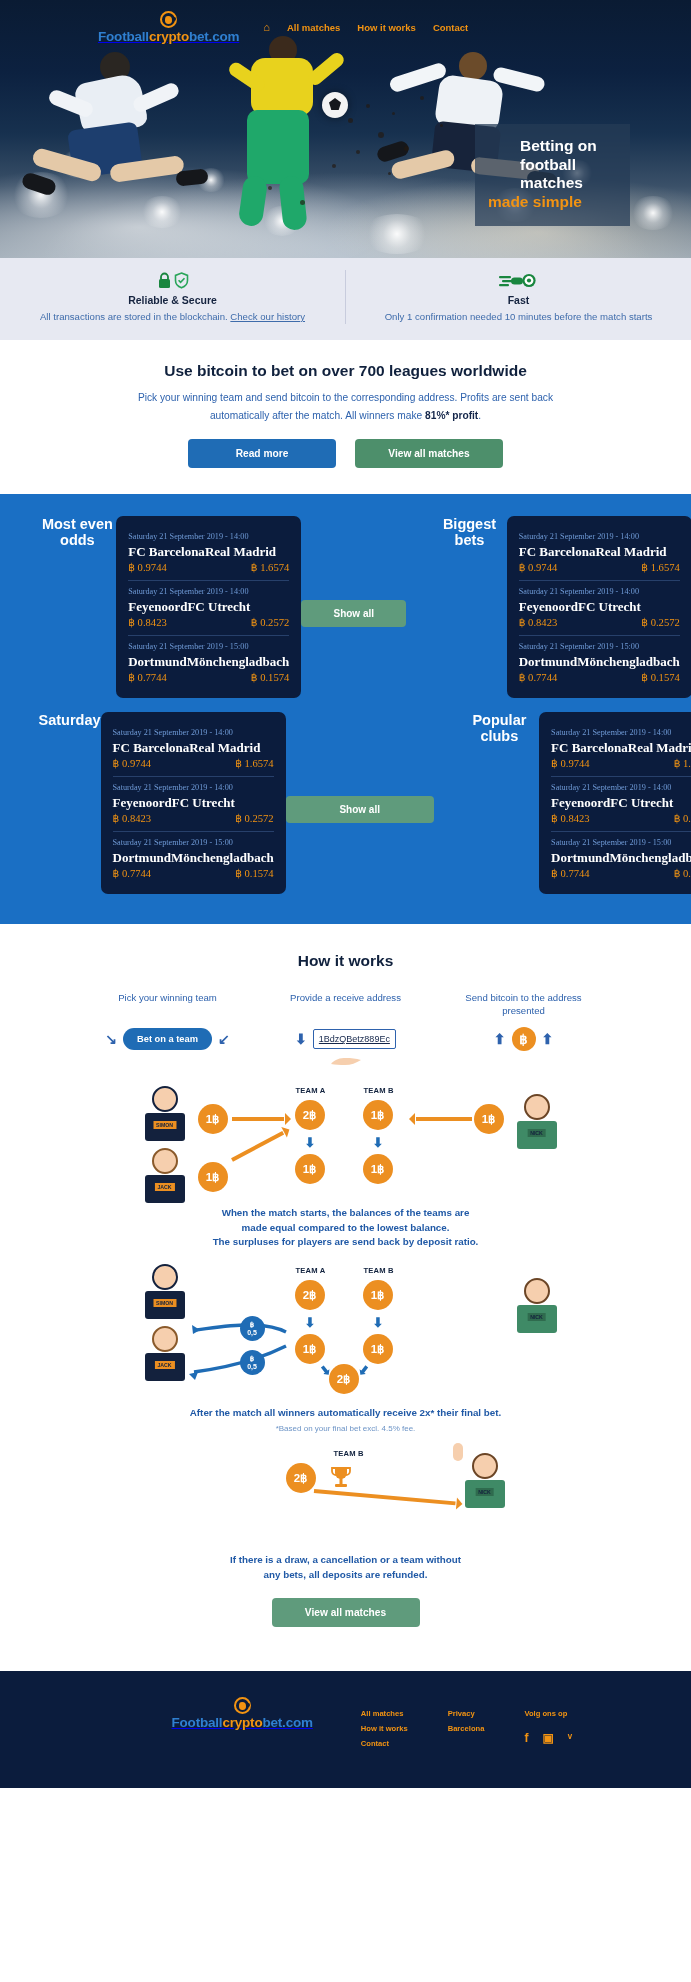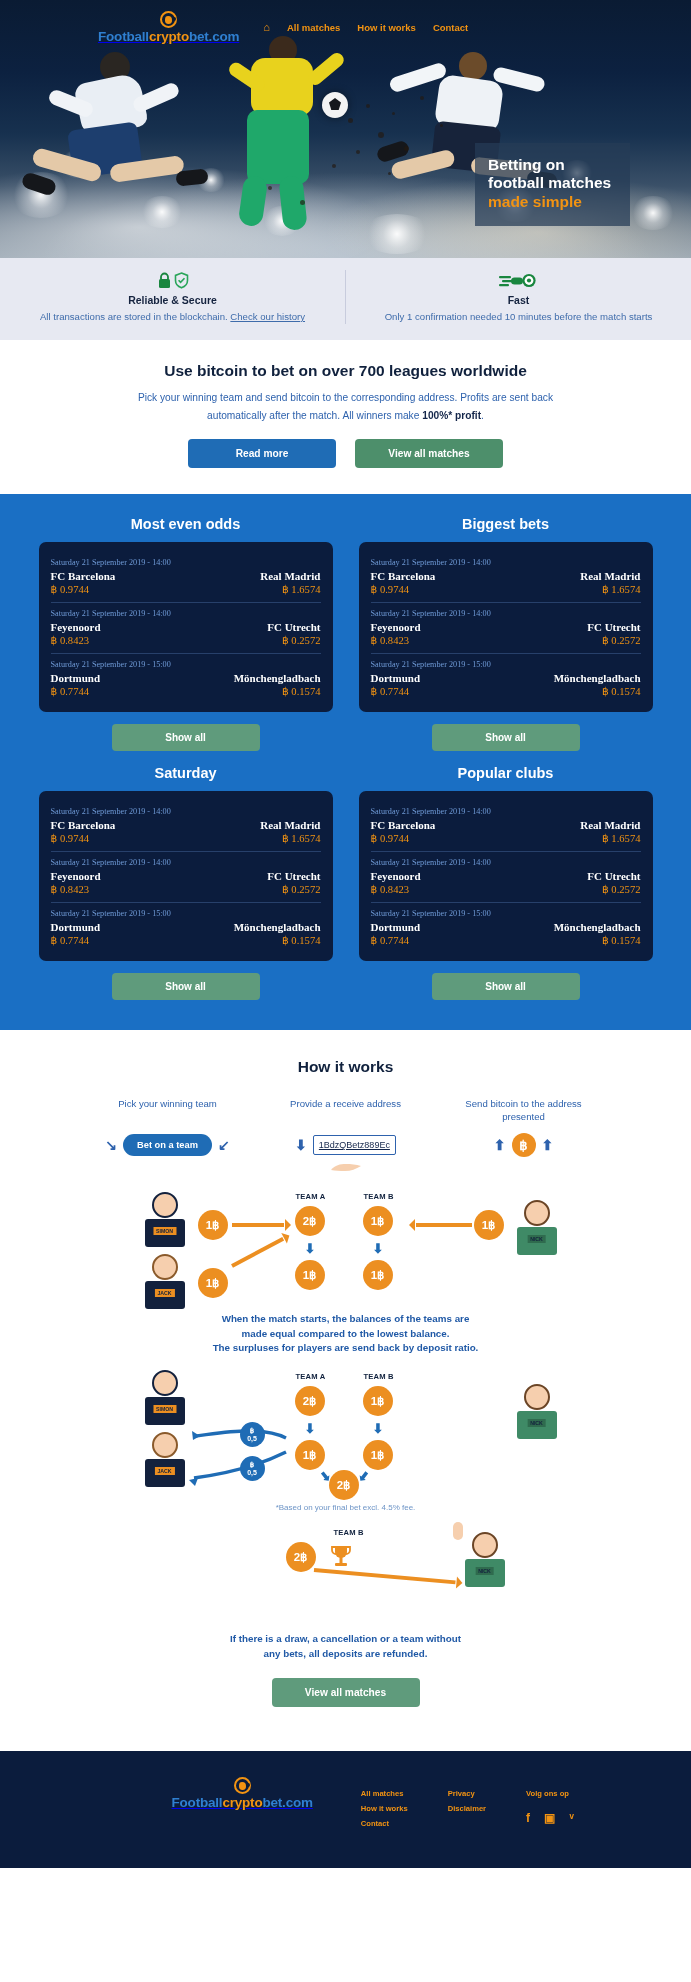--- a/index.html
+++ b/index.html
@@ -75,21 +75,21 @@
   }
   .dirt { position: absolute; border-radius: 50%; background: rgba(35,25,15,.65); }
 
   .hero-caption {
     position: absolute; right: 61px; bottom: 32px; z-index: 7;
     width: 155px;
     background: rgba(38,60,86,.72);
     padding: 13px 12px 14px 13px;
   }
   .hero-caption .l1, .hero-caption .l2 {
-    color: #ffffff; font-weight: 700; font-size: 15.5px; line-height: 1.18;
+    color: #ffffff; font-weight: 700; font-size: 15.5px; line-height: 1.18; margin-left: 32px;
   }
   .hero-caption .l3 {
     color: #f29312; font-weight: 700; font-size: 15.5px; line-height: 1.22; margin-top: 1px;
   }
 
   
   .features {
     background: #e7e9f2;
     display: flex;
     padding: 12px 0 16px;
@@ -120,23 +120,23 @@
   .grid2 {
     width: 614px; margin: 0 auto;
     display: grid; grid-template-columns: 1fr 1fr;
     column-gap: 26px; row-gap: 6px;
   }
   .col-title { text-align: center; color: #fff; font-size: 14.5px; font-weight: 700; margin-bottom: 10px; }
   .card { background: #0b1c3d; border-radius: 7px; padding: 10px 12px 8px; }
   .mrow { padding: 6px 0 7px; font-family: Liberation Serif, serif; }
   .mrow + .mrow { border-top: 1px solid #27406b; }
   .mdate { font-size: 8.2px; color: #6f9ad6; margin-bottom: 3px; }
-  .mteams { display: flex; justify-content: space-between; font-size: 11px; font-weight: 700; color: #fff; }
+  .mteams { display: flex; justify-content: flex-start; font-size: 13px; font-weight: 700; color: #fff; }
   .modds { display: flex; justify-content: space-between; font-size: 10.6px; color: #f29312; margin-top: 1px; }
-  .card-wrap { display: flex; flex-direction: column; }
+  .card-wrap { display: flex; flex-direction: row; }
   .showall {
     margin-top: 12px; align-self: center;
     background: #5f9b7c; color: #fff; border: 0; border-radius: 4px;
     font-size: 10px; font-weight: 700; padding: 8px 0; width: 148px; cursor: pointer;
   }
   .grid-block { margin-bottom: 14px; }
 
   
   .hiw { background: #fff; padding: 28px 0 18px; text-align: center; }
   .hiw h2 { font-size: 15.5px; font-weight: 700; color: #10213d; margin-bottom: 22px; }
@@ -319,21 +319,21 @@
         <circle cx="30" cy="8.5" r="2.1" fill="#19863f"></circle>
       </svg>
     </div>
     <div class="feat-title">Fast</div>
     <div class="feat-desc">Only 1 confirmation needed 10 minutes before the match starts</div>
   </div>
 </div>
 
 <div class="intro">
   <h2>Use bitcoin to bet on over 700 leagues worldwide</h2>
-  <p><span>Pick your winning team and send bitcoin to the corresponding address. Profits are sent back automatically after the match. All winners make </span><b>100%* profit</b><span>.</span></p>
+  <p><span>Pick your winning team and send bitcoin to the corresponding address. Profits are sent back automatically after the match. All winners make </span><b>81%* profit</b><span>.</span></p>
   <div class="btn-row">
     <button class="btn btn-blue">Read more</button>
     <button class="btn btn-green">View all matches</button>
   </div>
 </div>
 
 <div class="matches">
 
   <div class="grid2 grid-block">
     <div class="card-wrap">
@@ -624,20 +624,21 @@
     <div class="coin" style="left:193px; top:100px;">2฿</div>
 
     <div class="person" style="left:378px; top:14px;">
       <div class="p-head" style="background:#f6cfae; border:2px solid #6b4526;"></div>
       <div class="p-body" style="background:#3f8a66; border-radius:3px;">
         <span class="p-name" style="background:#2f6b4e; color:#13213d;">NICK</span>
       </div>
     </div>
   </div>
 
+  <div class="note">After the match all winners automatically receive 2x* their final bet.</div>
   <div class="note sub">*Based on your final bet excl. 4.5% fee.</div>
 
   <div class="diagram d3">
     <div class="teamlbl" style="left:168px; top:0px;">TEAM B</div>
     <div class="coin" style="left:120px; top:14px;">2฿</div>
     <svg style="position:absolute; left:164px; top:16px;" width="22" height="24" viewBox="0 0 22 24">
       <path d="M5 2h12v6a6 6 0 01-12 0V2z" fill="#ec8f21"></path>
       <path d="M5 3H2v3a4 4 0 004 4" fill="none" stroke="#ec8f21" stroke-width="1.8"></path>
       <path d="M17 3h3v3a4 4 0 01-4 4" fill="none" stroke="#ec8f21" stroke-width="1.8"></path>
       <rect x="9.5" y="13" width="3" height="6" fill="#ec8f21"></rect>
@@ -669,21 +670,21 @@
     </a>
 
     <div class="fcols">
       <div class="fcol">
         <a href="#">All matches</a>
         <a href="#">How it works</a>
         <a href="#">Contact</a>
       </div>
       <div class="fcol">
         <a href="#">Privacy</a>
-        <a href="#">Disclaimer</a>
+        <a href="#">Barcelona</a>
       </div>
       <div class="fcol">
         <span>Volg ons op</span>
         <div class="socials">
           <span>f</span>
           <span>▣</span>
           <span>ᵛ</span>
         </div>
       </div>
     </div>

